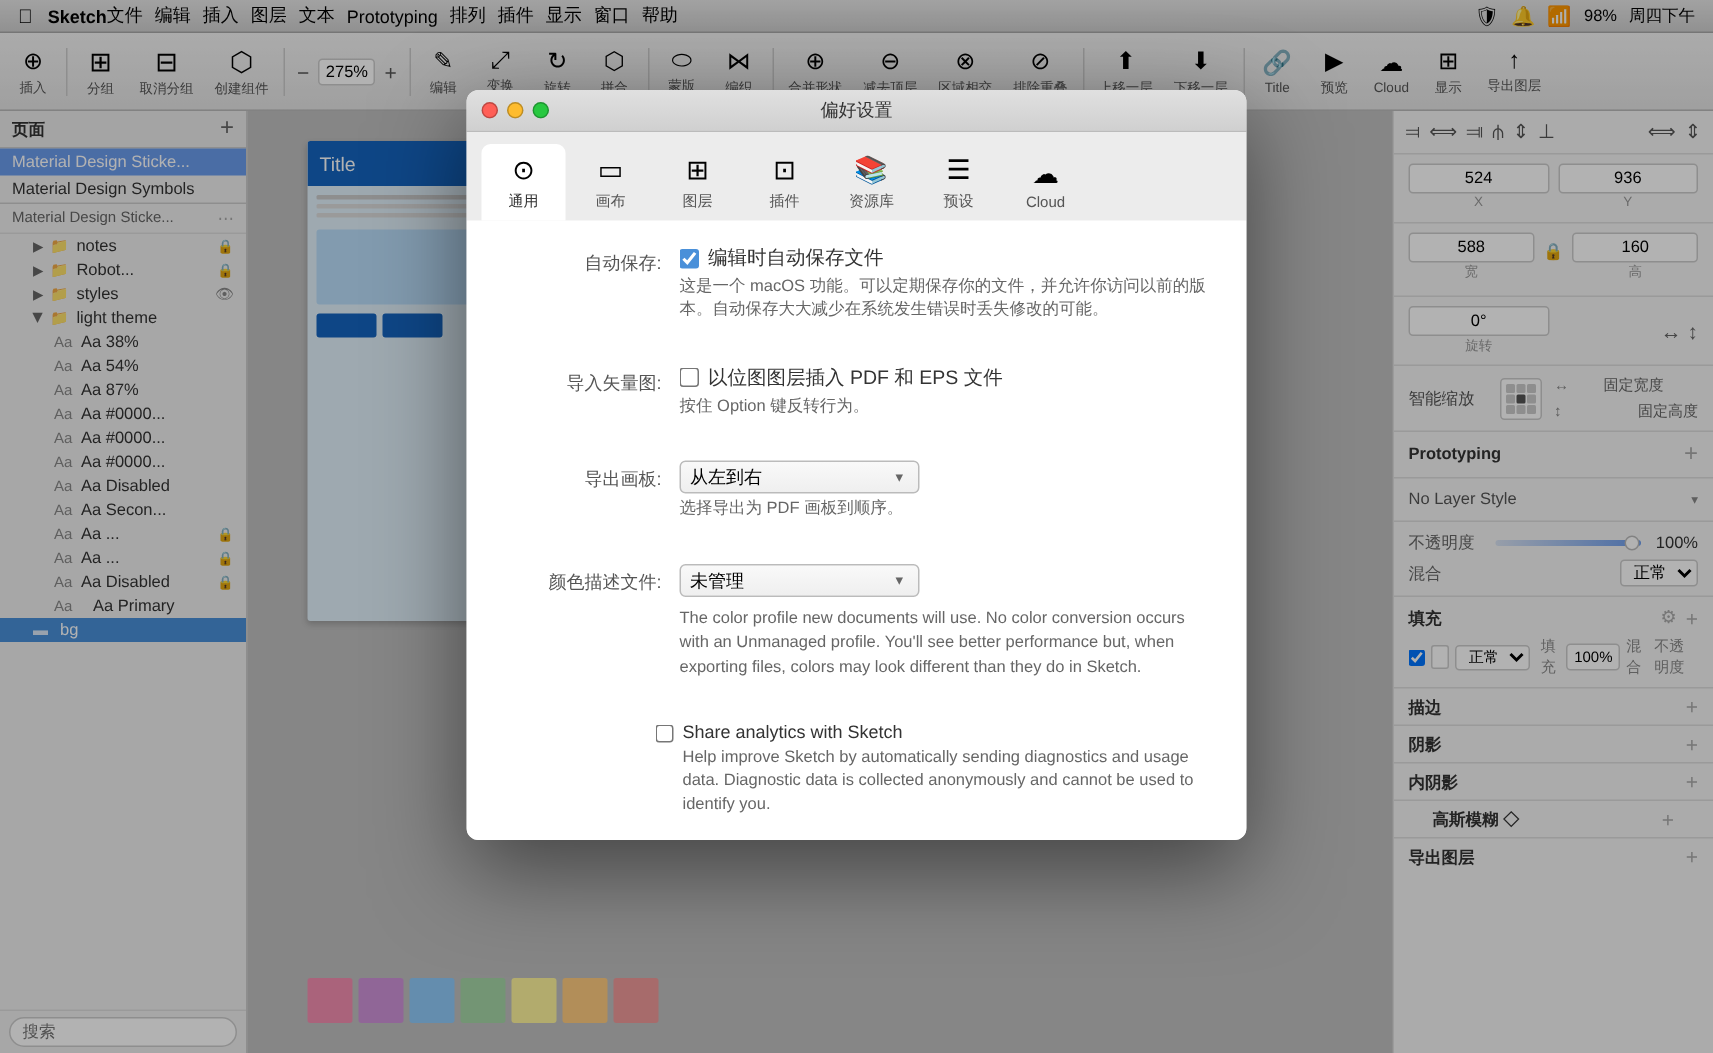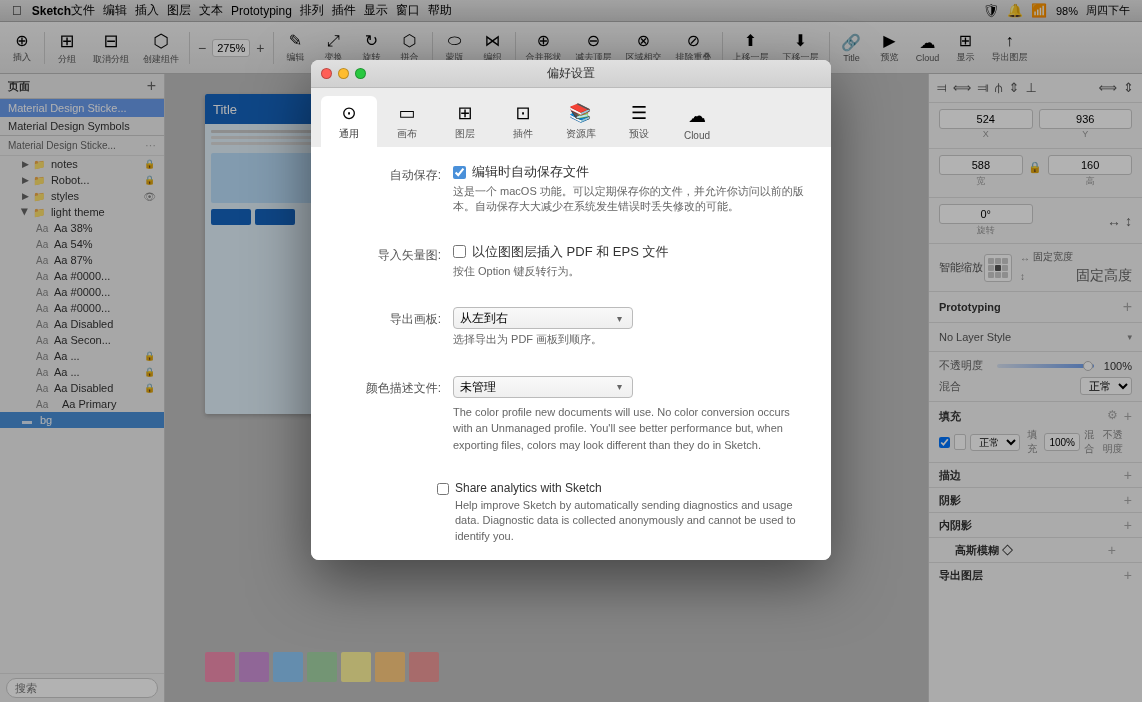--- a/index.html
+++ b/index.html
@@ -48,21 +48,21 @@
     .modal-tab.active .modal-tab-label { color: #333; }
     .modal-body { background: white; padding: 16px 24px; min-height: 360px; }
     .form-row { display: flex; align-items: flex-start; margin-bottom: 16px; }
     .form-label { font-size: 12px; color: #555; text-align: right; min-width: 90px; padding-right: 12px; padding-top: 4px; margin-left: 28px; }
     .form-content { flex: 1; }
     .checkbox-row { display: flex; align-items: center; gap: 6px; }
     .form-checkbox { width: 13px; height: 13px; accent-color: #4a90d9; cursor: pointer; }
     .form-check-label { font-size: 13px; color: #333; font-weight: 500; }
     .form-desc { font-size: 11px; color: #666; margin-top: 3px; line-height: 1.4; }
     .select-field { display: flex; align-items: center; gap: 2px; }
-    .select-dropdown { width: 180px; height: 22px; border: 1px solid #bbb; border-radius: 4px; background: linear-gradient(180deg, #f9f9f9, #efefef); font-size: 12px; padding: 0 6px; appearance: none; -webkit-appearance: none; outline: none; cursor: pointer; }
+    .select-dropdown { width: 160px; height: 22px; border: 1px solid #bbb; border-radius: 4px; background: linear-gradient(180deg, #f9f9f9, #efefef); font-size: 12px; padding: 0 6px; appearance: none; -webkit-appearance: none; outline: none; cursor: pointer; }
     .select-dropdown-icon { font-size: 10px; color: #666; margin-left: -18px; pointer-events: none; }
     .color-profile-desc { font-size: 11px; color: #666; margin-top: 6px; line-height: 1.5; }
   </style>
 </head>
 <body>
 
 <div style="height:22px;background:linear-gradient(180deg,#e8e8e8,#d0d0d0);display:flex;align-items:center;padding:0 12px;border-bottom:1px solid #aaa;">
   <span style="font-size:13px;margin-right:10px;"></span>
   <span style="font-size:12px;font-weight:700;margin-right:0;">Sketch</span>
   <span style="font-size:12px;margin-right:8px;">文件</span>
@@ -392,25 +392,25 @@
           <div style="background:#ccc;border-radius:1px;"></div>
           <div style="background:#555;border-radius:1px;"></div>
           <div style="background:#ccc;border-radius:1px;"></div>
           <div style="background:#ccc;border-radius:1px;"></div>
           <div style="background:#ccc;border-radius:1px;"></div>
           <div style="background:#ccc;border-radius:1px;"></div>
         </div>
         <div style="display:flex;flex-direction:column;gap:3px;">
           <div style="display:flex;align-items:center;gap:3px;">
             <span style="font-size:10px;color:#888;">↔</span>
-            <span style="font-size:10px;color:#666;">固定宽度</span>
+            <span style="font-size:10px;color:#666;margin-left:20px;">固定宽度</span>
           </div>
           <div style="display:flex;align-items:center;gap:3px;">
             <span style="font-size:10px;color:#888;">↕</span>
-            <span style="font-size:14px;color:#666;padding-left:48px;">固定高度</span>
+            <span style="font-size:10px;color:#666;padding-left:48px;">固定高度</span>
           </div>
         </div>
       </div>
     </div>
 
     <div style="padding:6px 10px;border-bottom:1px solid #ddd;">
       <div style="display:flex;justify-content:space-between;align-items:center;">
         <span style="font-size:11px;font-weight:600;color:#333;">Prototyping</span>
         <span style="font-size:16px;color:#aaa;cursor:pointer;">+</span>
       </div>

